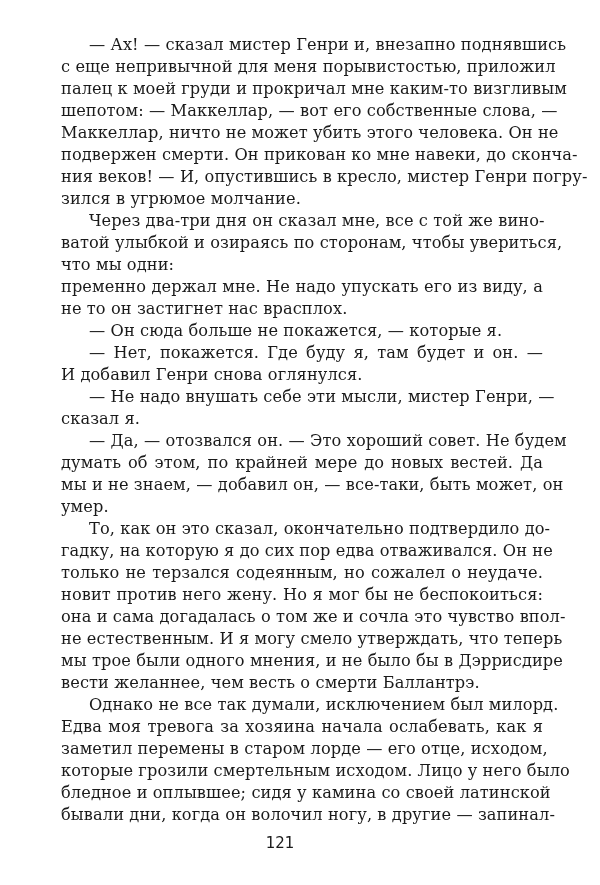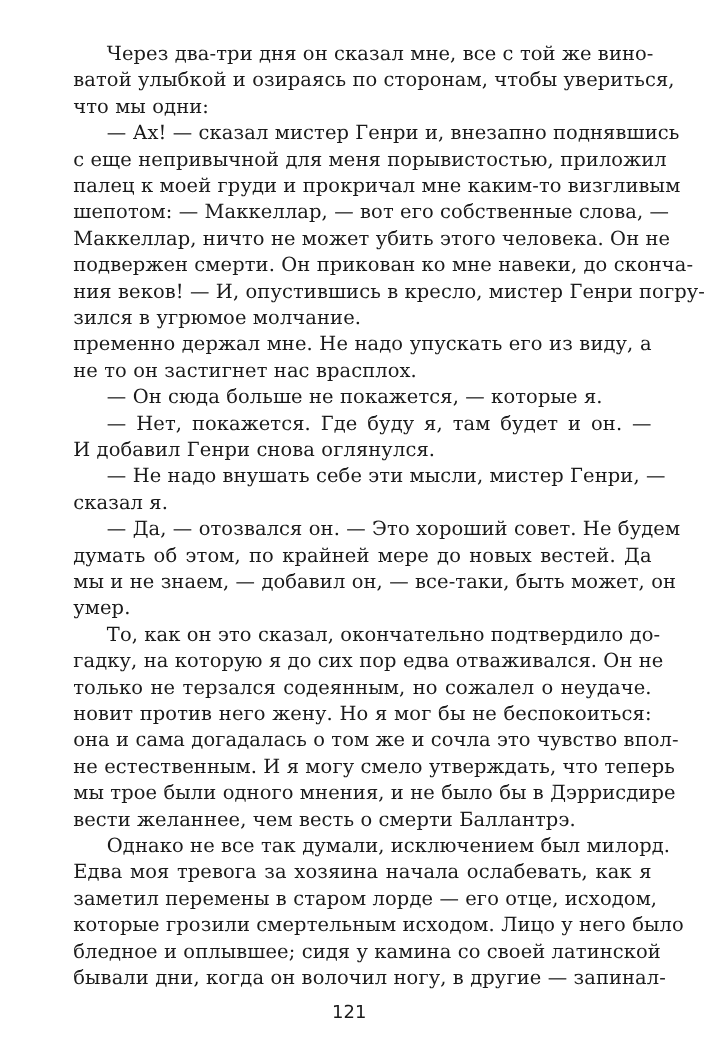--- a/index.html
+++ b/index.html
@@ -39,41 +39,40 @@
     }
     .page-number {
       position: absolute;
       top: 834px;
       left: 0;
       width: 560px;
       text-align: center;
       font-family: "DejaVu Sans", sans-serif;
       font-size: 15px;
       color: #1a1a1a;
-      padding-left: 11px;
     }
   </style>
 </head>
 <body>
 
 <div class="page" id="page-body">
-    <div class="para-block">
-      <span class="line indent">Через два-три дня он сказал мне, все с той же вино-</span>
-      <span class="line">ватой улыбкой и озираясь по сторонам, чтобы увериться,</span>
-      <span class="line last">что мы одни:</span>
-    </div>
     <div class="para-block">
       <span class="line indent">— Ах! — сказал мистер Генри и, внезапно поднявшись</span>
       <span class="line">с еще непривычной для меня порывистостью, приложил</span>
       <span class="line">палец к моей груди и прокричал мне каким-то визгливым</span>
       <span class="line">шепотом: — Маккеллар, — вот его собственные слова, —</span>
       <span class="line">Маккеллар, ничто не может убить этого человека. Он не</span>
       <span class="line">подвержен смерти. Он прикован ко мне навеки, до сконча-</span>
       <span class="line">ния веков! — И, опустившись в кресло, мистер Генри погру-</span>
       <span class="line last">зился в угрюмое молчание.</span>
+    </div>
+    <div class="para-block">
+      <span class="line indent">Через два-три дня он сказал мне, все с той же вино-</span>
+      <span class="line">ватой улыбкой и озираясь по сторонам, чтобы увериться,</span>
+      <span class="line last">что мы одни:</span>
     </div>
     <div class="para-block">
       <span class="line">пременно держал мне. Не надо упускать его из виду, а</span>
       <span class="line last">не то он застигнет нас врасплох.</span>
     </div>
     <div class="para-block">
       <span class="line indent last">— Он сюда больше не покажется, — которые я.</span>
     </div>
     <div class="para-block">
       <span class="line indent">— Нет, покажется. Где буду я, там будет и он. —</span>

